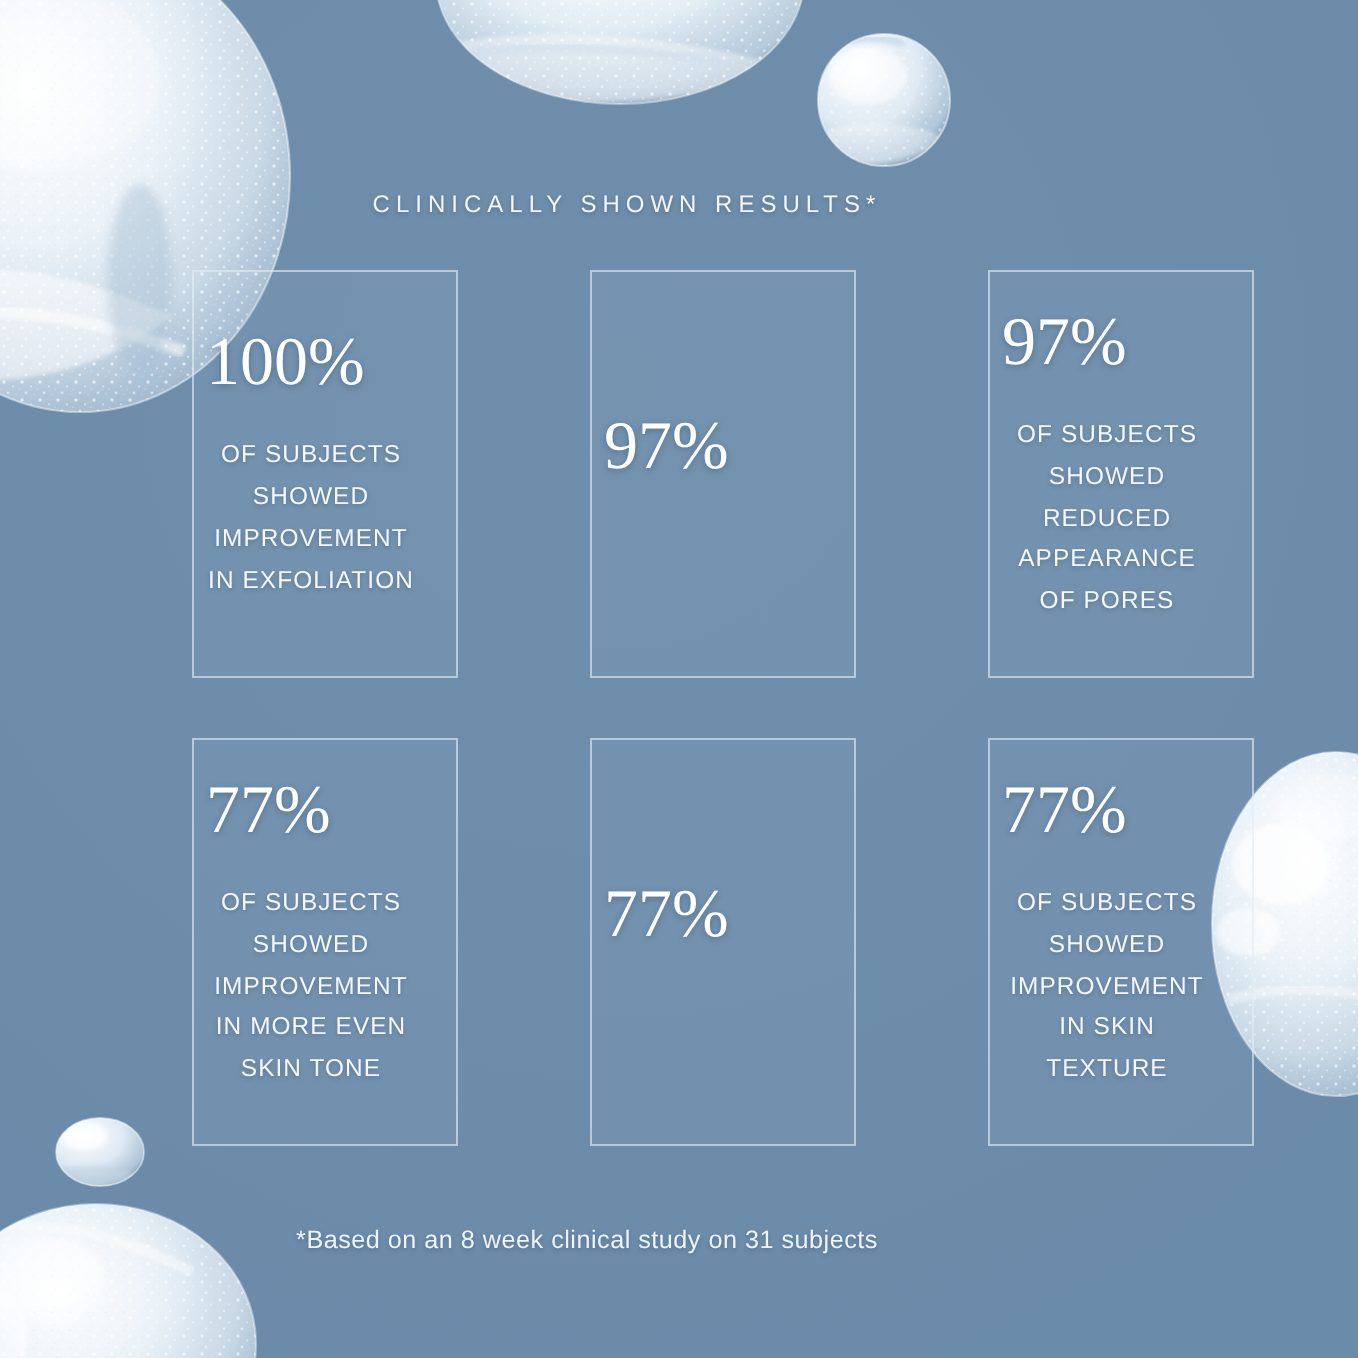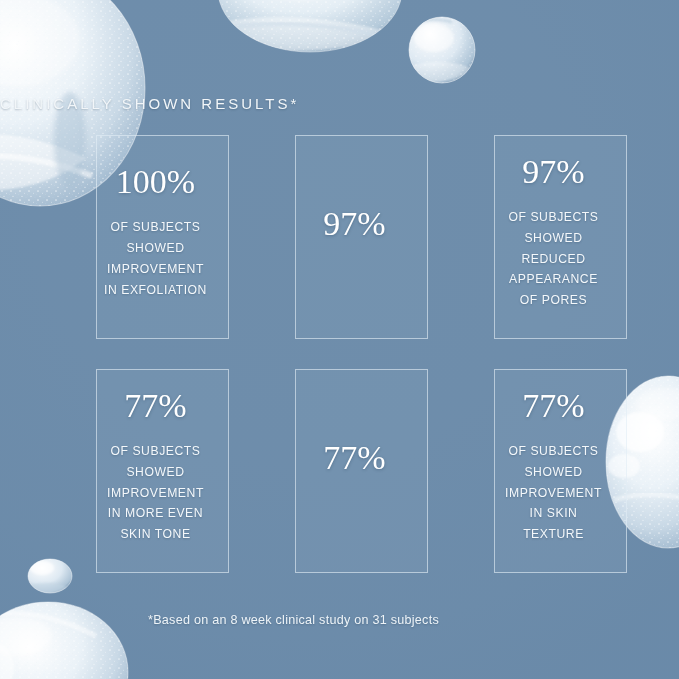--- a/index.html
+++ b/index.html
@@ -30,23 +30,23 @@
     position: absolute;
     inset: 0;
     z-index: 2;
   }
 
   #page-title {
     position: absolute;
     top: 95px;
     left: 0;
     width: 627px;
-    text-align: left;
+    text-align: center;
     color: #f2f6f9;
-    font-size: 15px;
+    font-size: 12px;
     font-weight: 400;
     letter-spacing: 3.0px;
     text-shadow: 0 1px 2px rgba(30,55,80,0.30);
   }
 
   #results-grid {
     position: absolute;
     left: 52px;
     top: 135px;
     width: 575px;
@@ -56,21 +56,20 @@
     grid-template-rows: repeat(2, 1fr);
     column-gap: 22px;
     row-gap: 30px;
   }
 
   .result-card {
     border: 1px solid rgba(226,238,246,0.62);
     background: rgba(226,238,246,0.055);
     display: flex;
     flex-direction: column;
-    align-items: center;
     justify-content: center;
     padding: 10px 20px 18px 6px;
     position: relative;
     margin-left: 44px;
   }
 
   .stat-value {
     font-family: "Liberation Serif", serif;
     color: #ffffff;
     font-size: 34px;

